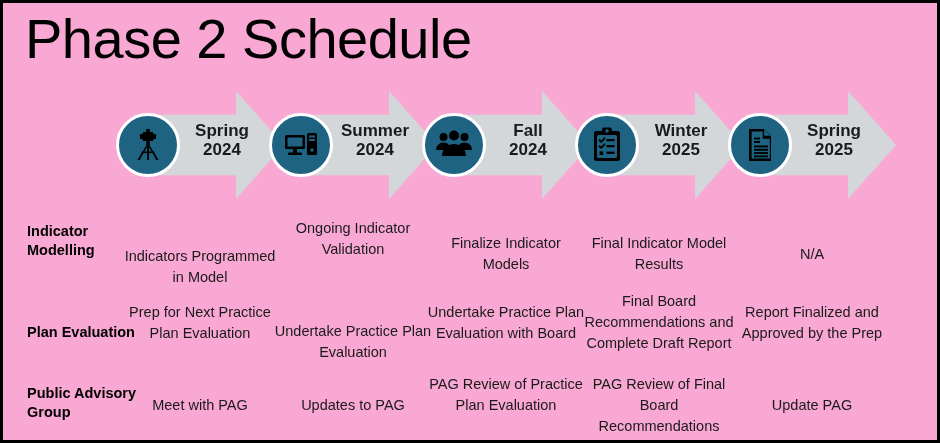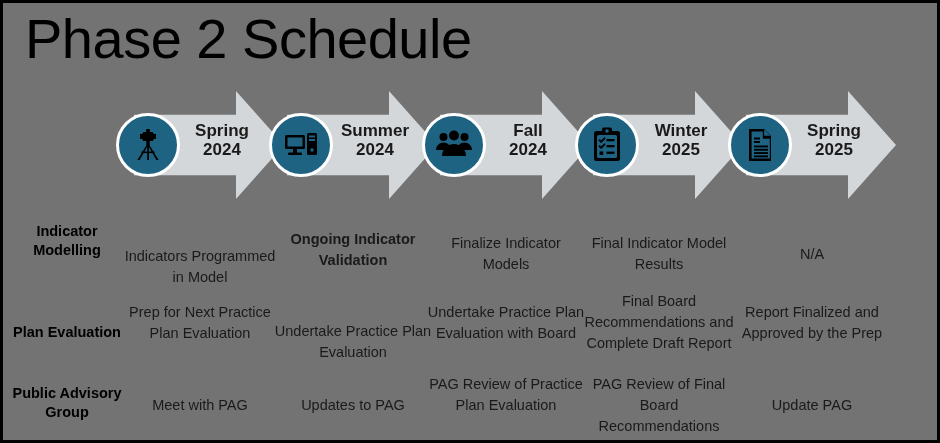--- a/index.html
+++ b/index.html
@@ -7,21 +7,21 @@
     padding: 0;
     background: #ffffff;
   }
   body {
     font-family: "Liberation Sans", sans-serif;
   }
   .page {
     position: relative;
     width: 940px;
     height: 443px;
-    background: #737373;
+    background: #f9a8d4;
     border: 3px solid #000000;
     box-sizing: border-box;
     overflow: hidden;
   }
 
   
   .title {
     position: absolute;
     left: 22px;
     top: 4px;
@@ -94,25 +94,25 @@
   }
   .row {
     position: absolute;
     left: 0;
     width: 940px;
   }
   .row-label {
     position: absolute;
     left: 0px;
     width: 128px;
-    text-align: center;
     font-size: 14.5px;
     line-height: 19px;
     font-weight: bold;
     color: #000000;
+    padding-left: 24px;
   }
   .cell {
     position: absolute;
     width: 160px;
     text-align: center;
     font-size: 14.5px;
     line-height: 21px;
     color: #1a1a1a;
   }
 </style>
@@ -237,21 +237,21 @@
       </div>
     </div>
 
   </div>
 
   <div class="matrix">
 
     <div class="row" style="top:0px;">
       <div class="row-label" style="top:14px;">Indicator Modelling</div>
       <div class="cell" style="left:117px; top:14px;margin-top:24px;">Indicators Programmed in Model</div>
-      <div class="cell" style="left:270px; top:21px;font-weight:bold;">Ongoing Indicator Validation</div>
+      <div class="cell" style="left:270px; top:10px;">Ongoing Indicator Validation</div>
       <div class="cell" style="left:423px; top:25px;">Finalize Indicator Models</div>
       <div class="cell" style="left:576px; top:25px;">Final Indicator Model Results</div>
       <div class="cell" style="left:729px; top:36px;">N/A</div>
     </div>
 
     <div class="row" style="top:95px;">
       <div class="row-label" style="top:20px;">Plan Evaluation</div>
       <div class="cell" style="left:117px; top:-1px;text-align:center;">Prep for Next Practice Plan Evaluation</div>
       <div class="cell" style="left:270px; top:10px;margin-top:8px;">Undertake Practice Plan Evaluation</div>
       <div class="cell" style="left:423px; top:-1px;">Undertake Practice Plan Evaluation with Board</div>

